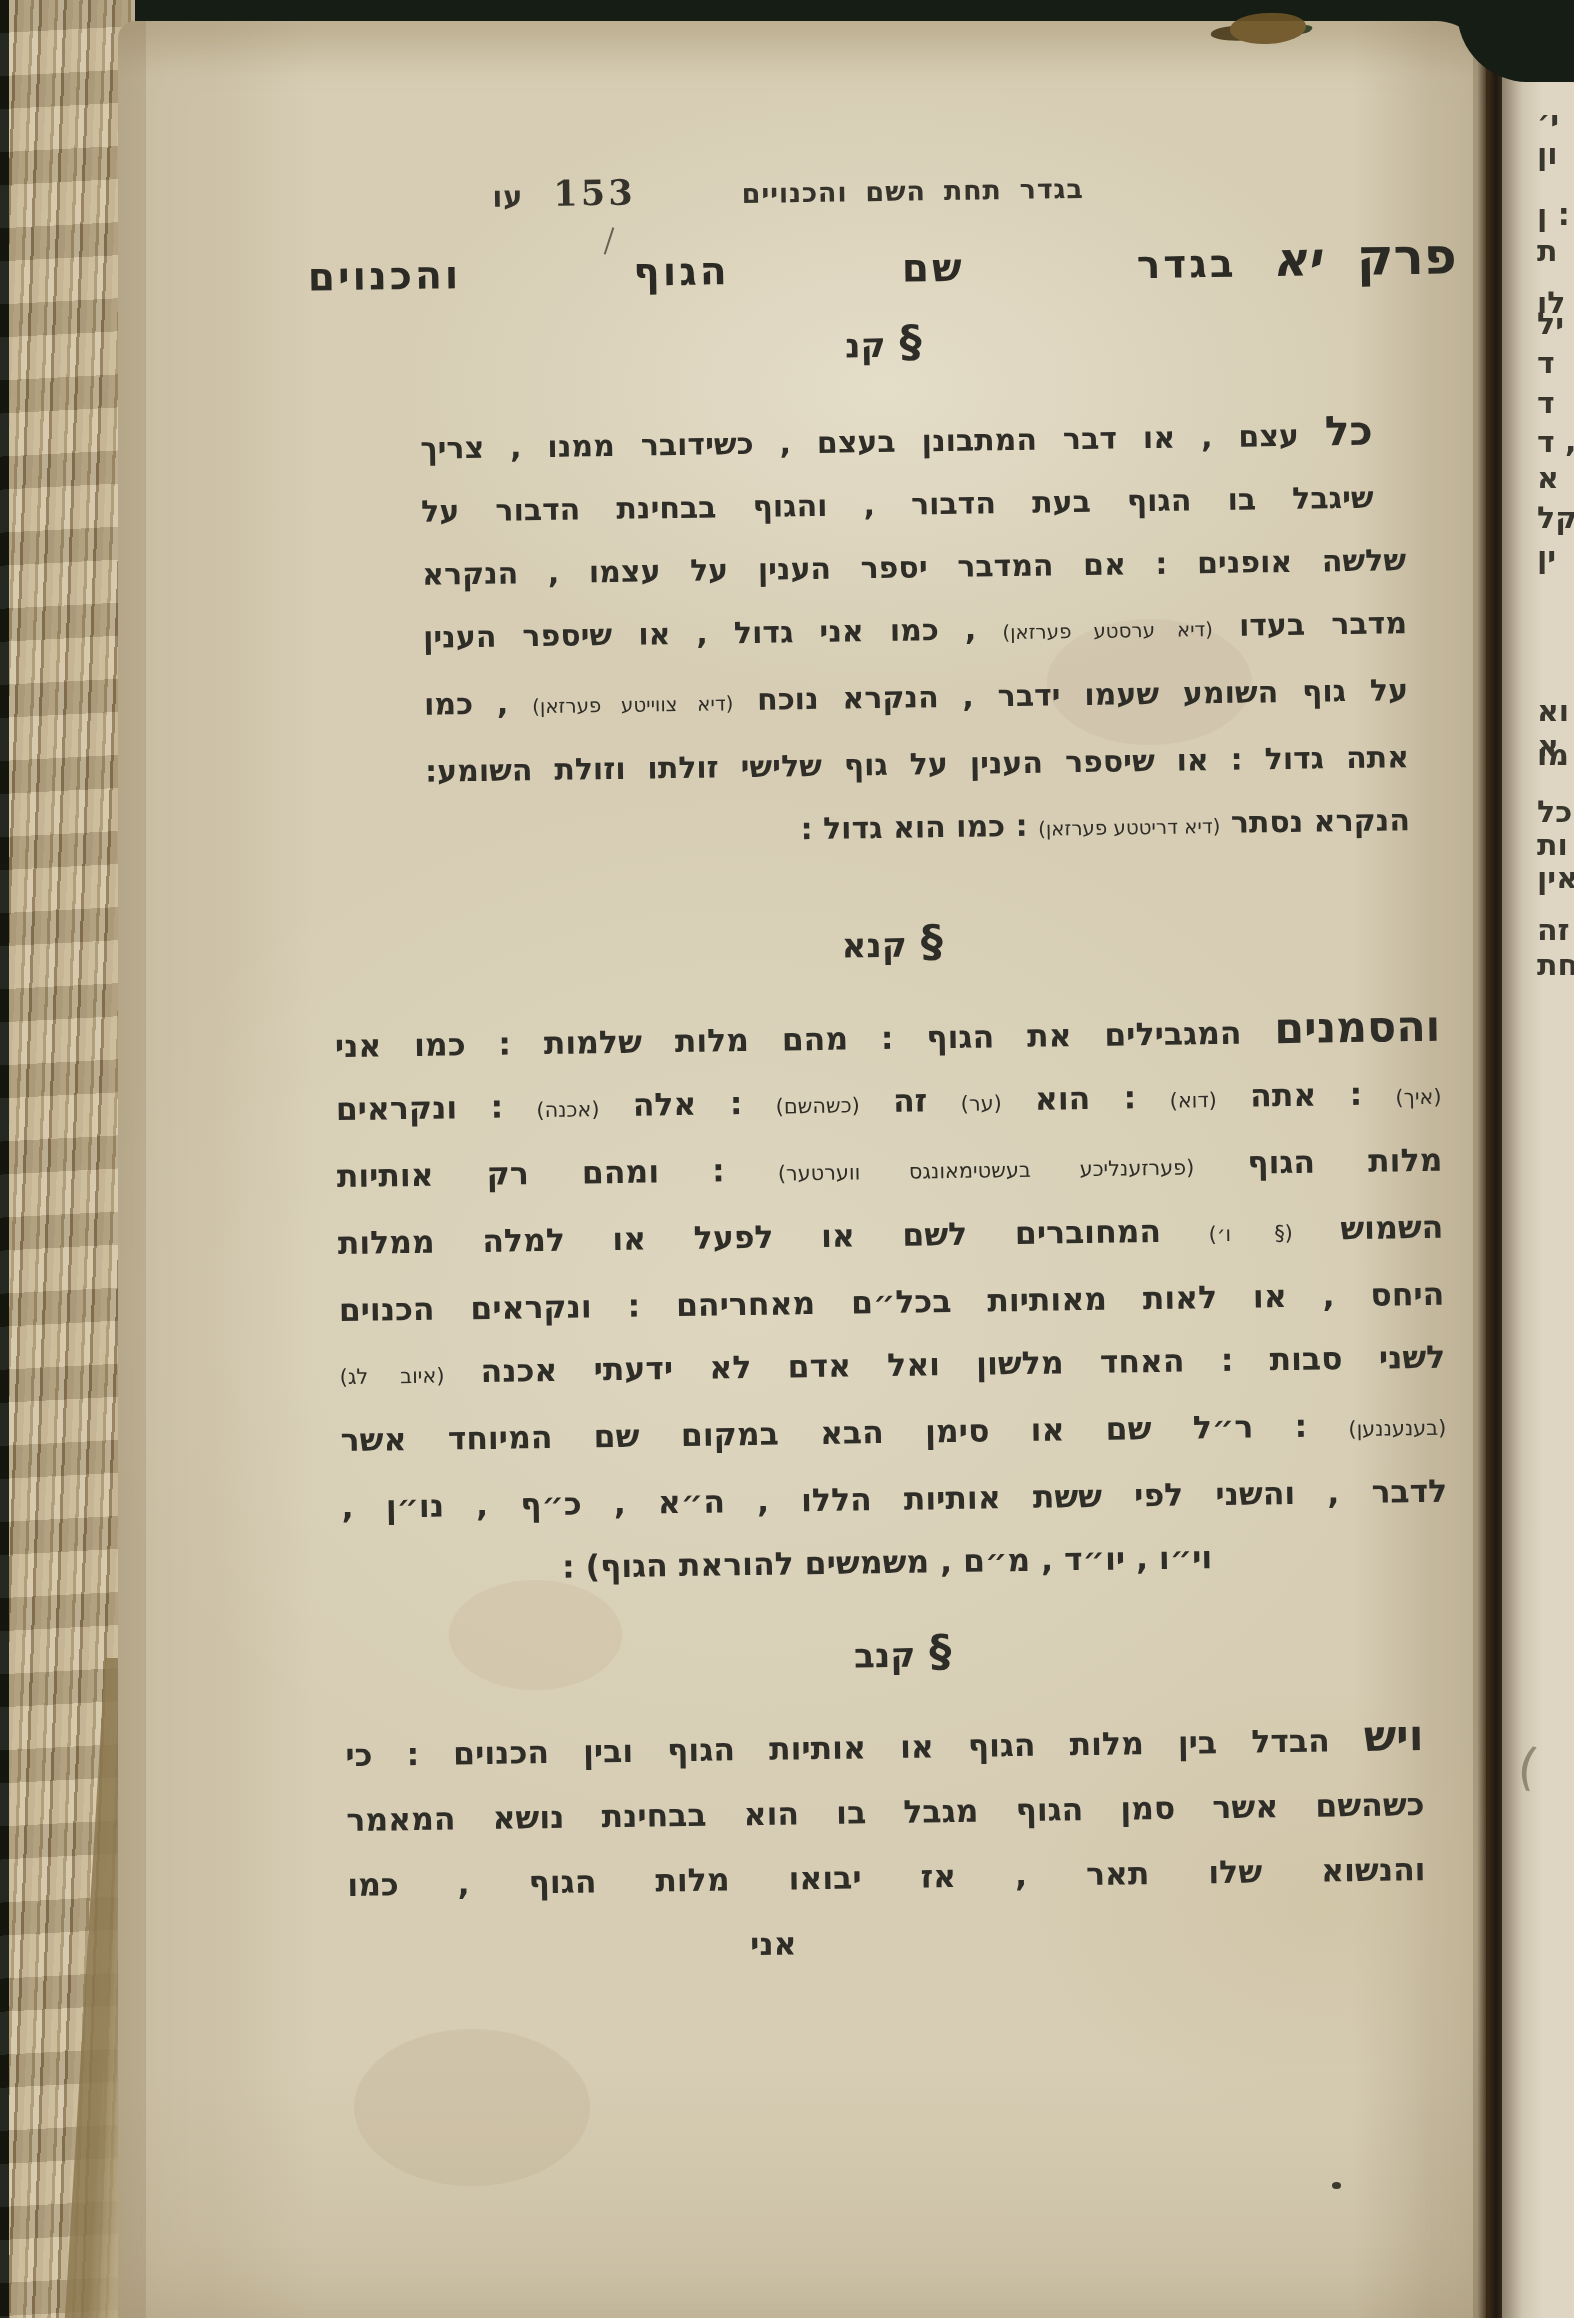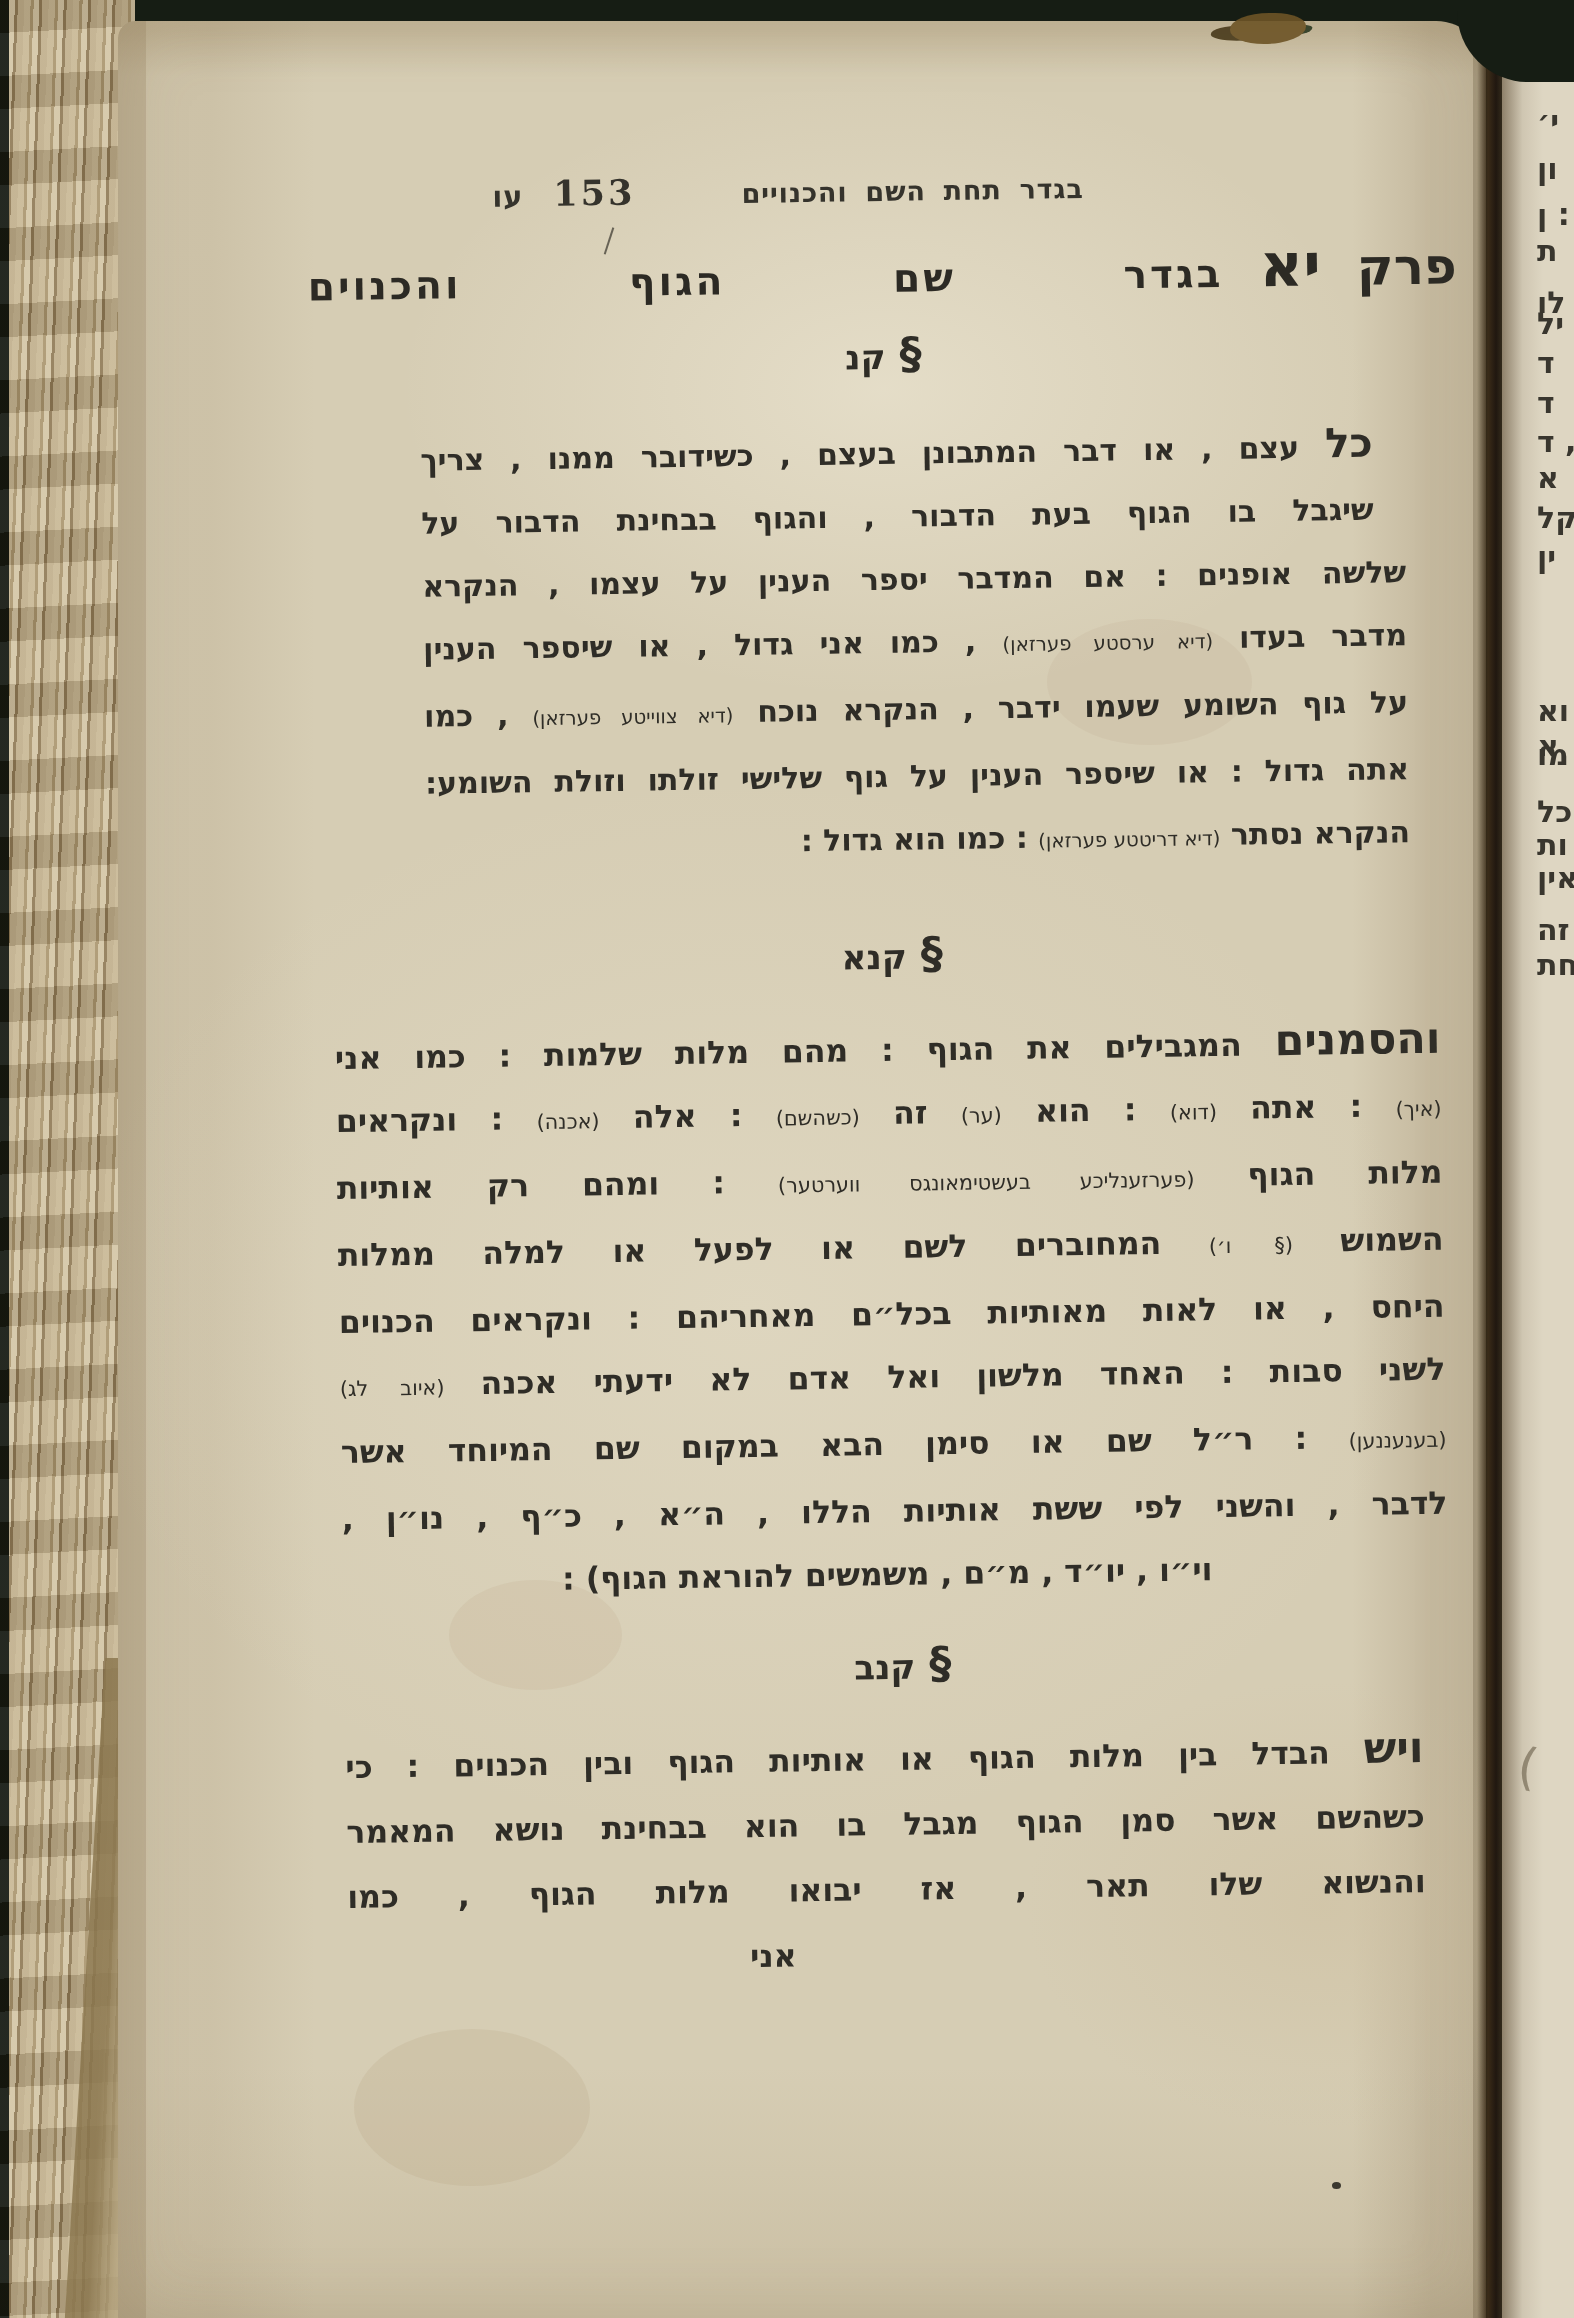--- a/index.html
+++ b/index.html
@@ -84,21 +84,21 @@
   .header .folio{font-size:29px;}
   .slash{
     position:absolute;left:490px;top:206px;height:28px;width:2.4px;
     background:#4a463c;transform:rotate(18deg);opacity:.8;
   }
   .chapter{
     margin-top:27px;display:flex;align-items:baseline;column-gap:36px;
     font-weight:700;color:#2c2a24;
   }
   .chapter .perek{font-size:50px;}
-  .chapter .numeral{font-size:60px;}
+  .chapter .numeral{font-size:47px;font-style:italic;}
   .chapter .rest{flex:1;font-size:39px;text-align:justify;text-align-last:justify;letter-spacing:3.1px;word-spacing:20.5px;}
   .secmark{text-align:center;margin-top:12.6px;line-height:69px;color:#2f2d27;}
   .secmark .sig{font-size:44px;font-weight:700;}
   .secmark .num{font-size:34px;font-weight:700;margin-right:14px;}
   .para{font-weight:700;text-align:justify;}
   .para .line{text-align:justify;text-align-last:justify;}
   .psm{font-size:0.66em;font-weight:400;}
   .opener{font-size:1.36em;}
   .sec-0{font-size:30px;line-height:63px;padding-right:55px;padding-left:110px;margin-top:20.5px;}
   .sec-0 .line:first-child,.sec-0 .line:nth-child(2){padding-right:31.5px;}
@@ -174,21 +174,21 @@
       </div>
   </div>
 
   <div class="slash"></div>
 </div>
 
 <div class="crease"></div>
 
 <div class="sliver" id="sliver">
     <span class="frag" style="top: 68px;">י׳</span>
-    <span class="frag" style="top: 116px; text-align: center;">ון</span>
+    <span class="frag" style="top: 101px; text-align: center;">ון</span>
     <span class="frag" style="top: 162px;">ן :</span>
     <span class="frag" style="top: 198px;">ת</span>
     <span class="frag" style="top: 250px;">לו</span>
     <span class="frag" style="top: 271px;">יל</span>
     <span class="frag" style="top: 310px;">ד</span>
     <span class="frag" style="top: 350px;">ד</span>
     <span class="frag" style="top: 389px;">ד ,</span>
     <span class="frag" style="top: 425px;">א</span>
     <span class="frag" style="top: 465px;">קל</span>
     <span class="frag" style="top: 504px;">ין</span>

